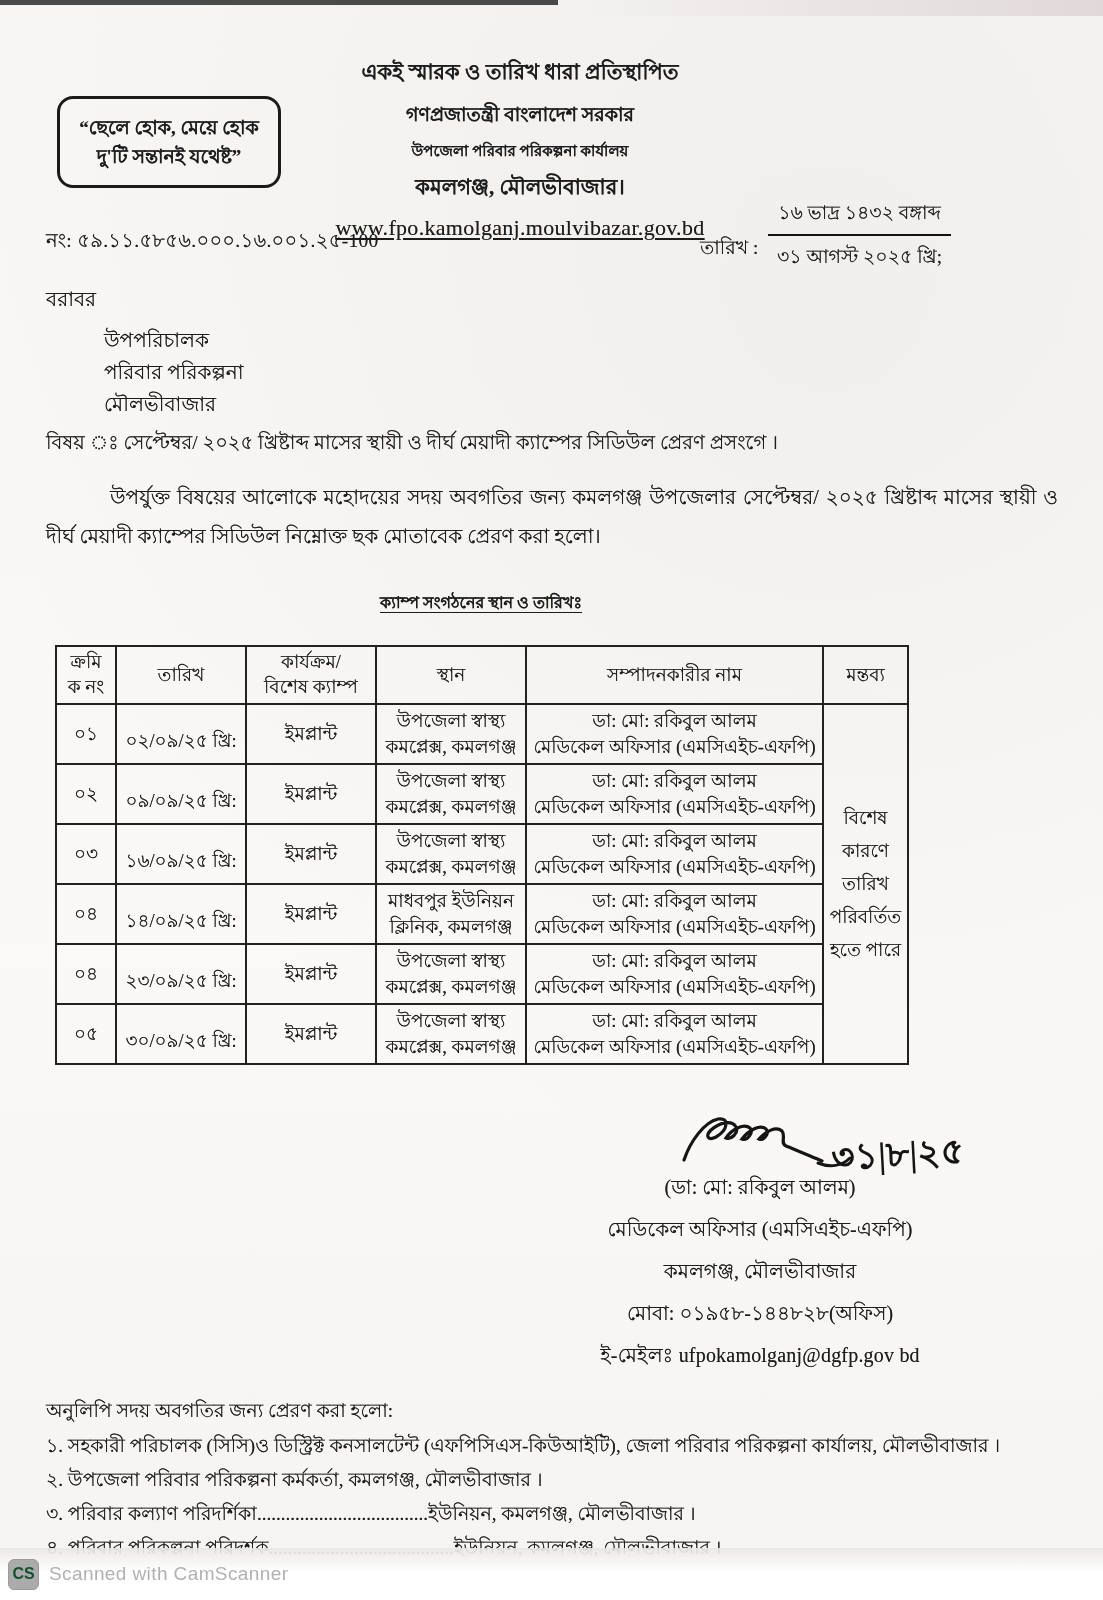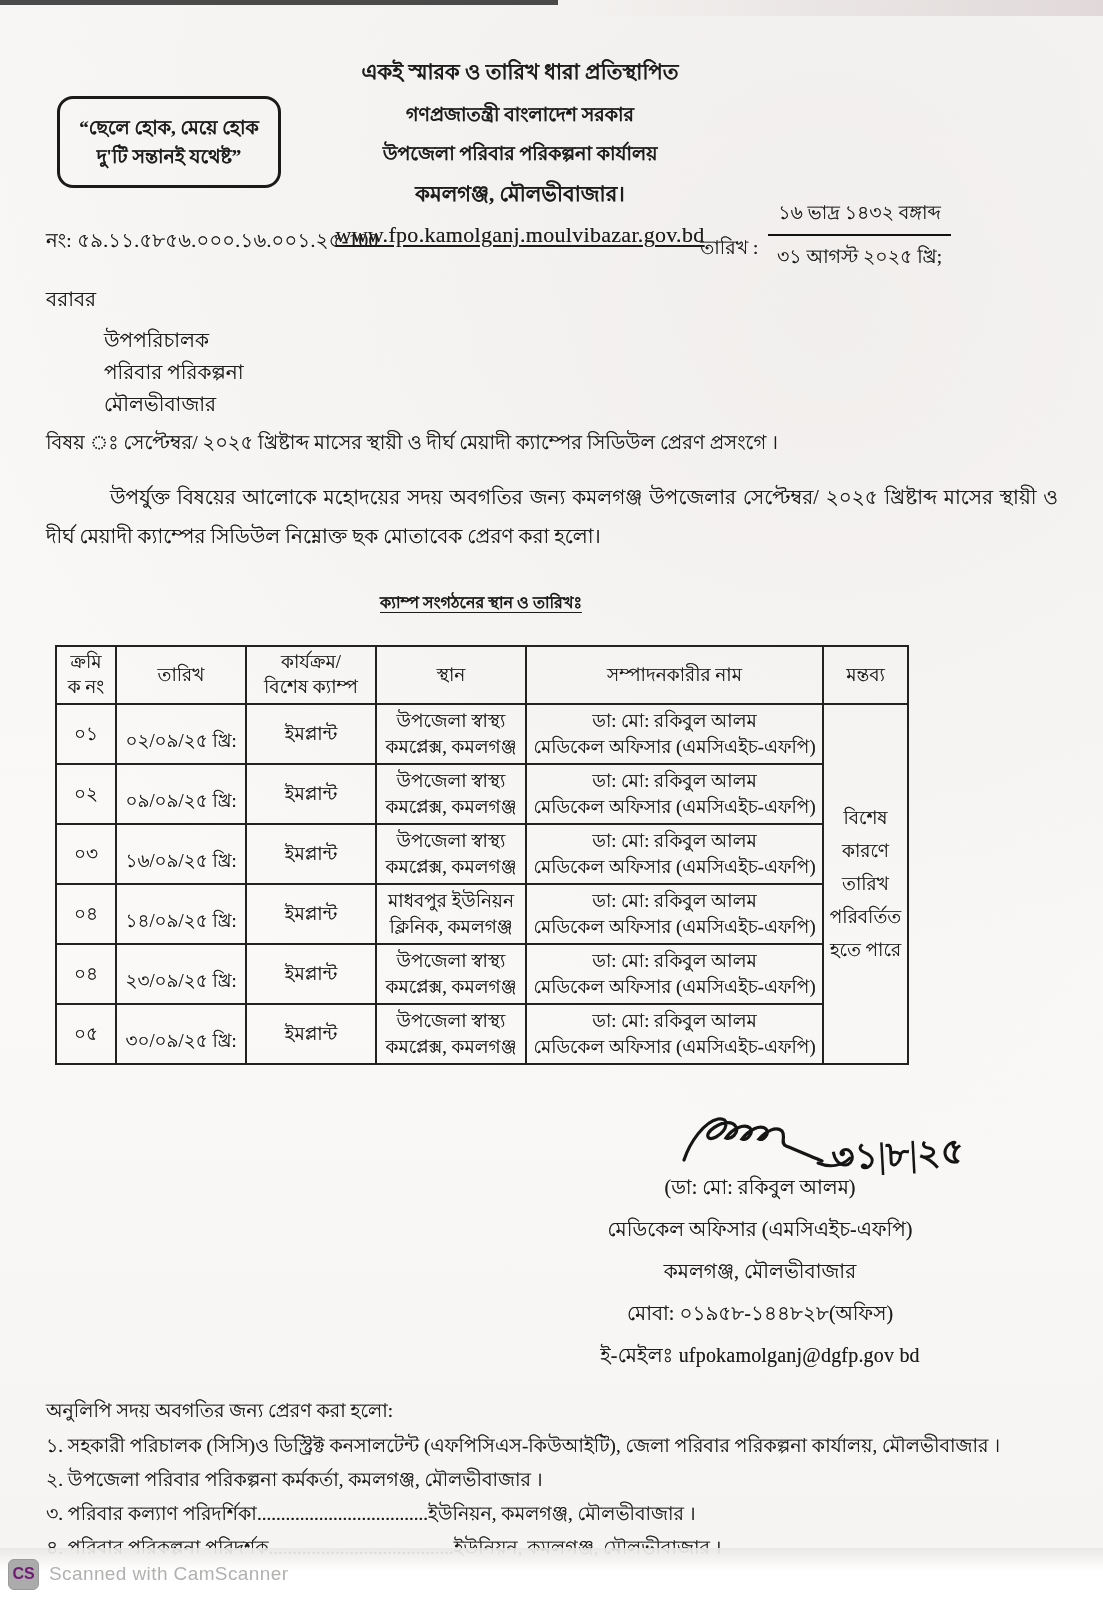--- a/index.html
+++ b/index.html
@@ -27,21 +27,21 @@
   }
   .txt { text-shadow: 0 0 .6px rgba(20,20,20,.55); }
 
   
   .header-block {
     position: absolute; left: 285px; top: 56px; width: 470px;
     text-align: center;
   }
   .header-line1 { font-size: 21px; font-weight: bold; }
   .header-line2 { font-size: 19px; font-weight: bold; margin-top: 9px; }
-  .header-line3 { font-size: 19px; font-weight: bold; margin-top: 7px; }
+  .header-line3 { font-size: 15px; font-weight: bold; margin-top: 7px; }
   .header-line4 { font-size: 21px; font-weight: bold; margin-top: 7px; }
   .header-website {
     font-size: 22px; font-weight: normal; margin-top: 9px;
     text-decoration: underline; text-underline-offset: 3px; letter-spacing: .3px;
   }
 
   
   .slogan-box {
     position: absolute; left: 57px; top: 96px; width: 224px; height: 92px;
     border: 3px solid #1a1a1a; border-radius: 16px;
@@ -111,21 +111,21 @@
 
   
   .cs-footer {
     position: absolute; left: 0; bottom: 0; width: 1103px; height: 52px;
     background: linear-gradient(180deg, rgba(233,231,228,.9), #ffffff 45%);
     display: flex; align-items: center; gap: 10px; padding-left: 8px;
     font-family: "Liberation Sans", "DejaVu Sans", sans-serif;
   }
   .cs-badge {
     width: 31px; height: 31px; border-radius: 6px;
-    background: #ababab; color: #701a75; font-weight: bold; font-size: 16px;
+    background: #ababab; color: #14532d; font-weight: bold; font-size: 16px;
     display: flex; align-items: center; justify-content: center;
     border: 1px solid #9a9a9a;
   }
   .cs-text { color: #b2b1b0; font-size: 19px; letter-spacing: .4px; }
 </style>
 </head>
 <body>
 
 <div class="page">
 

